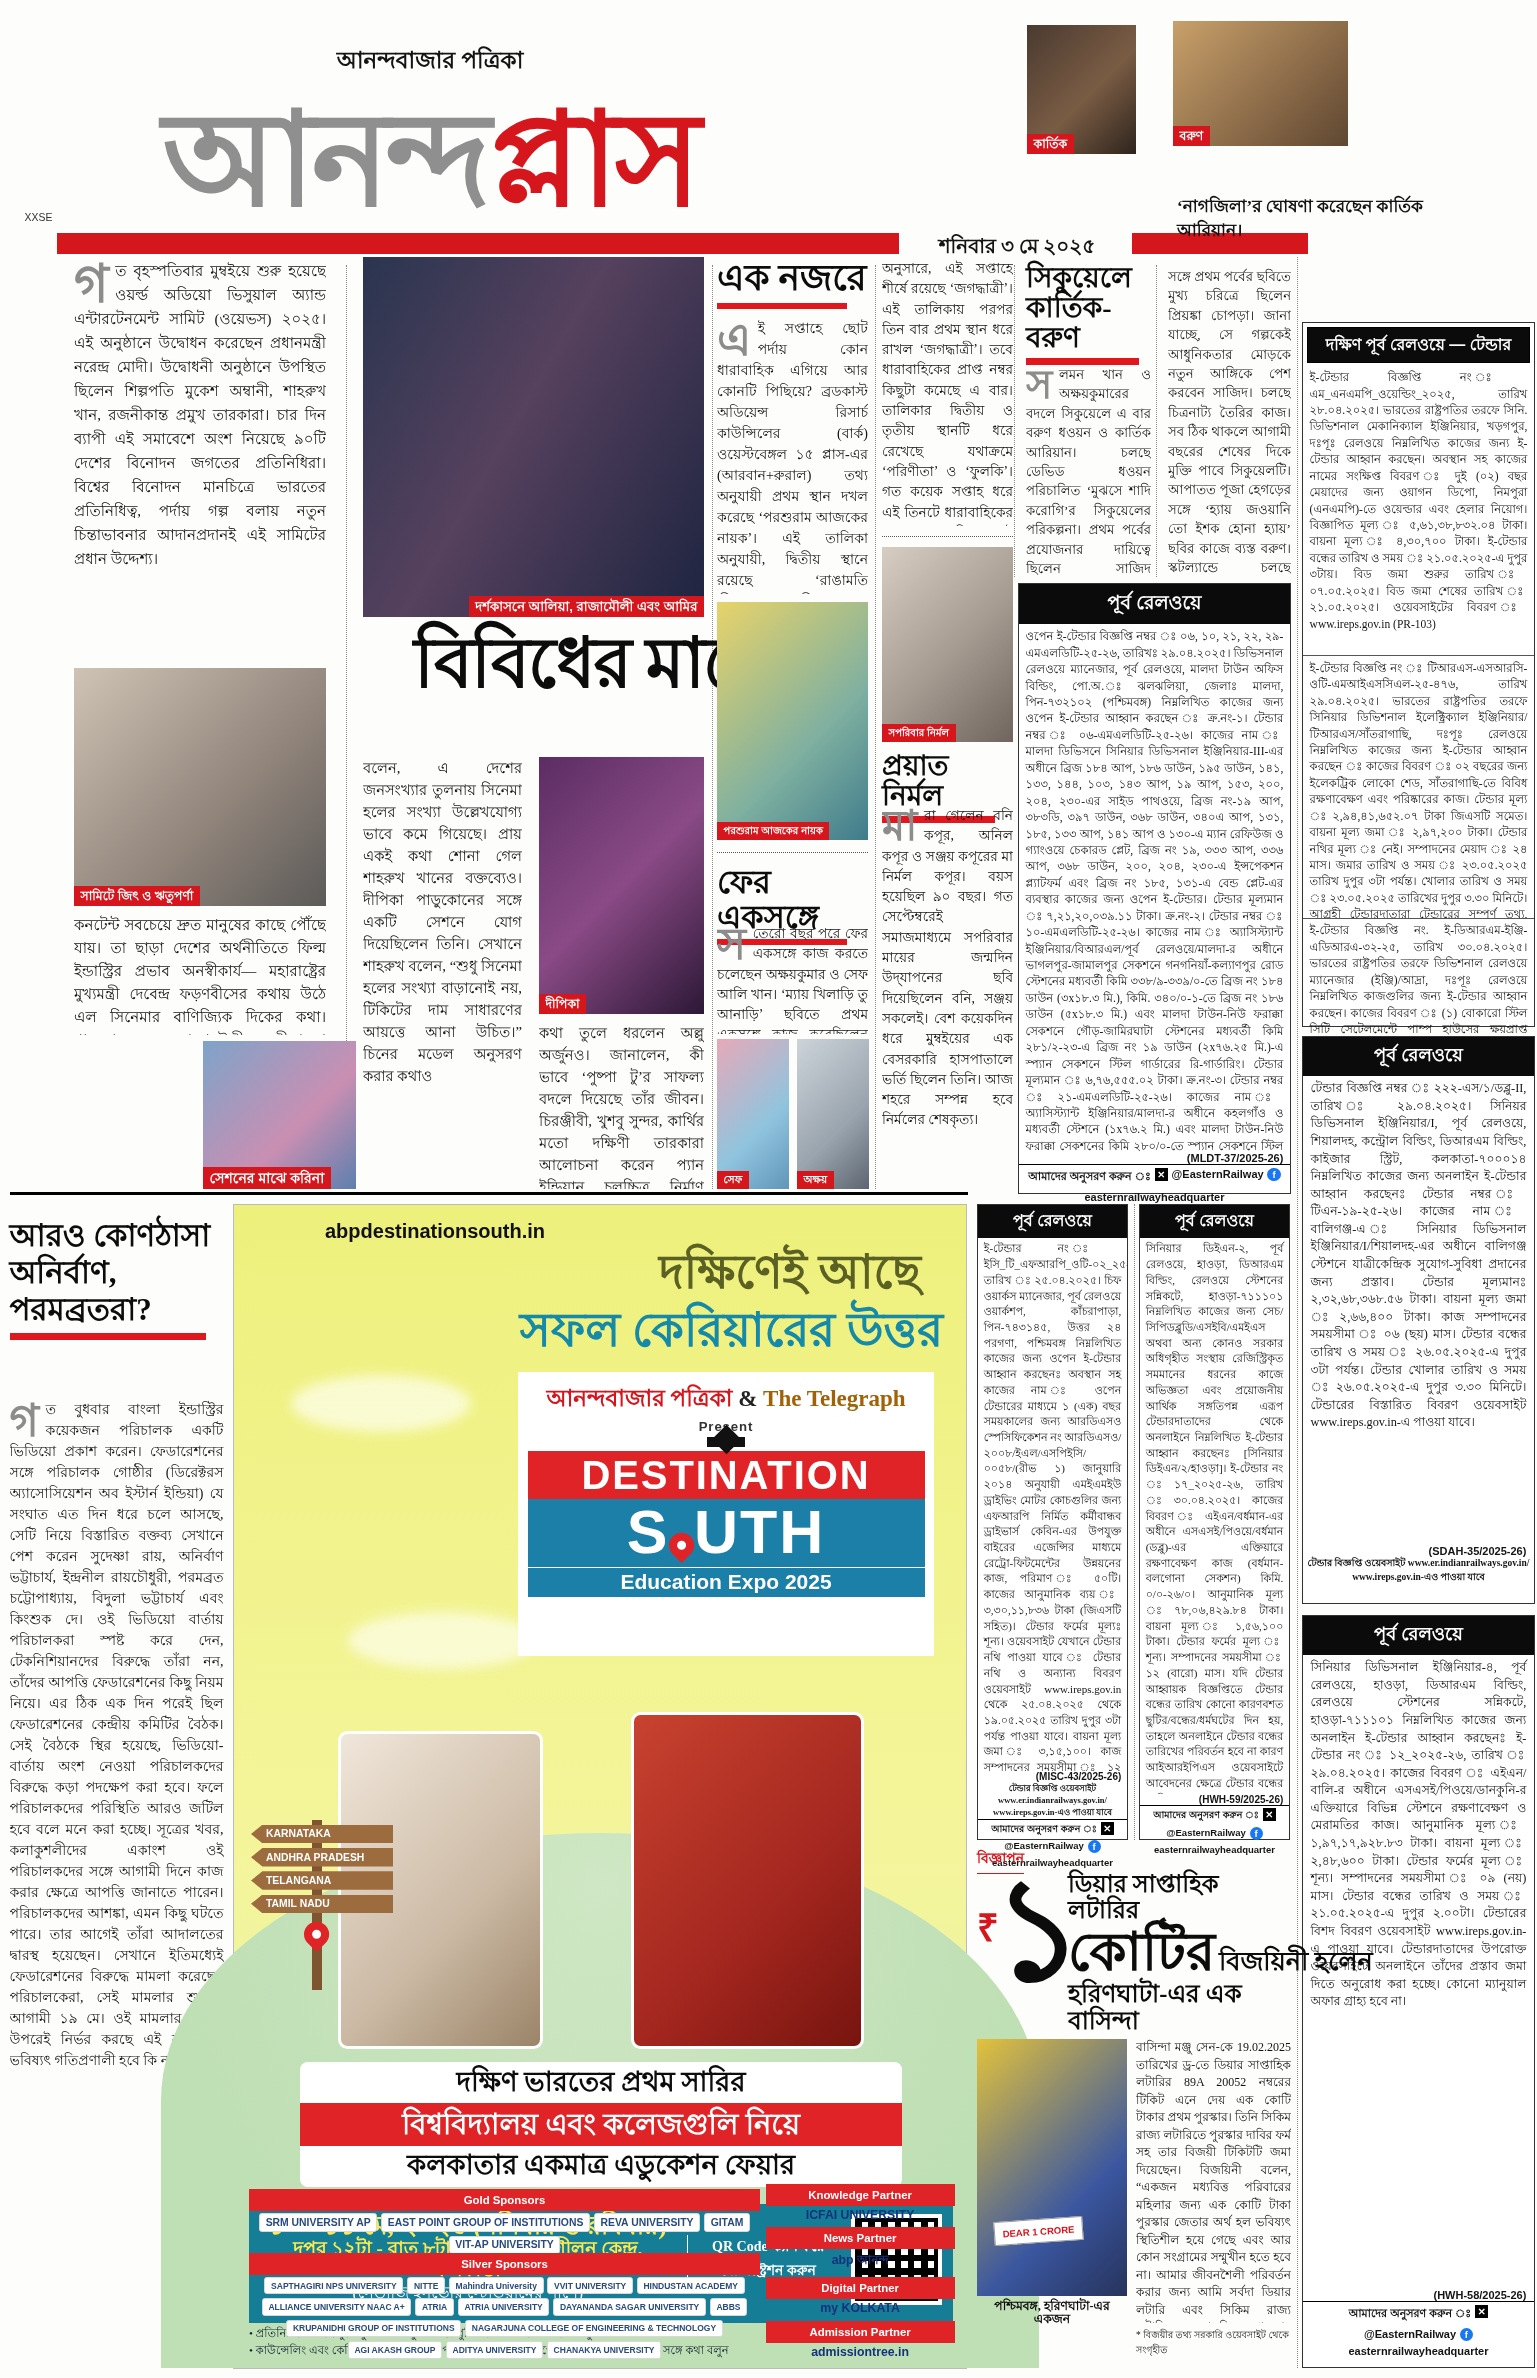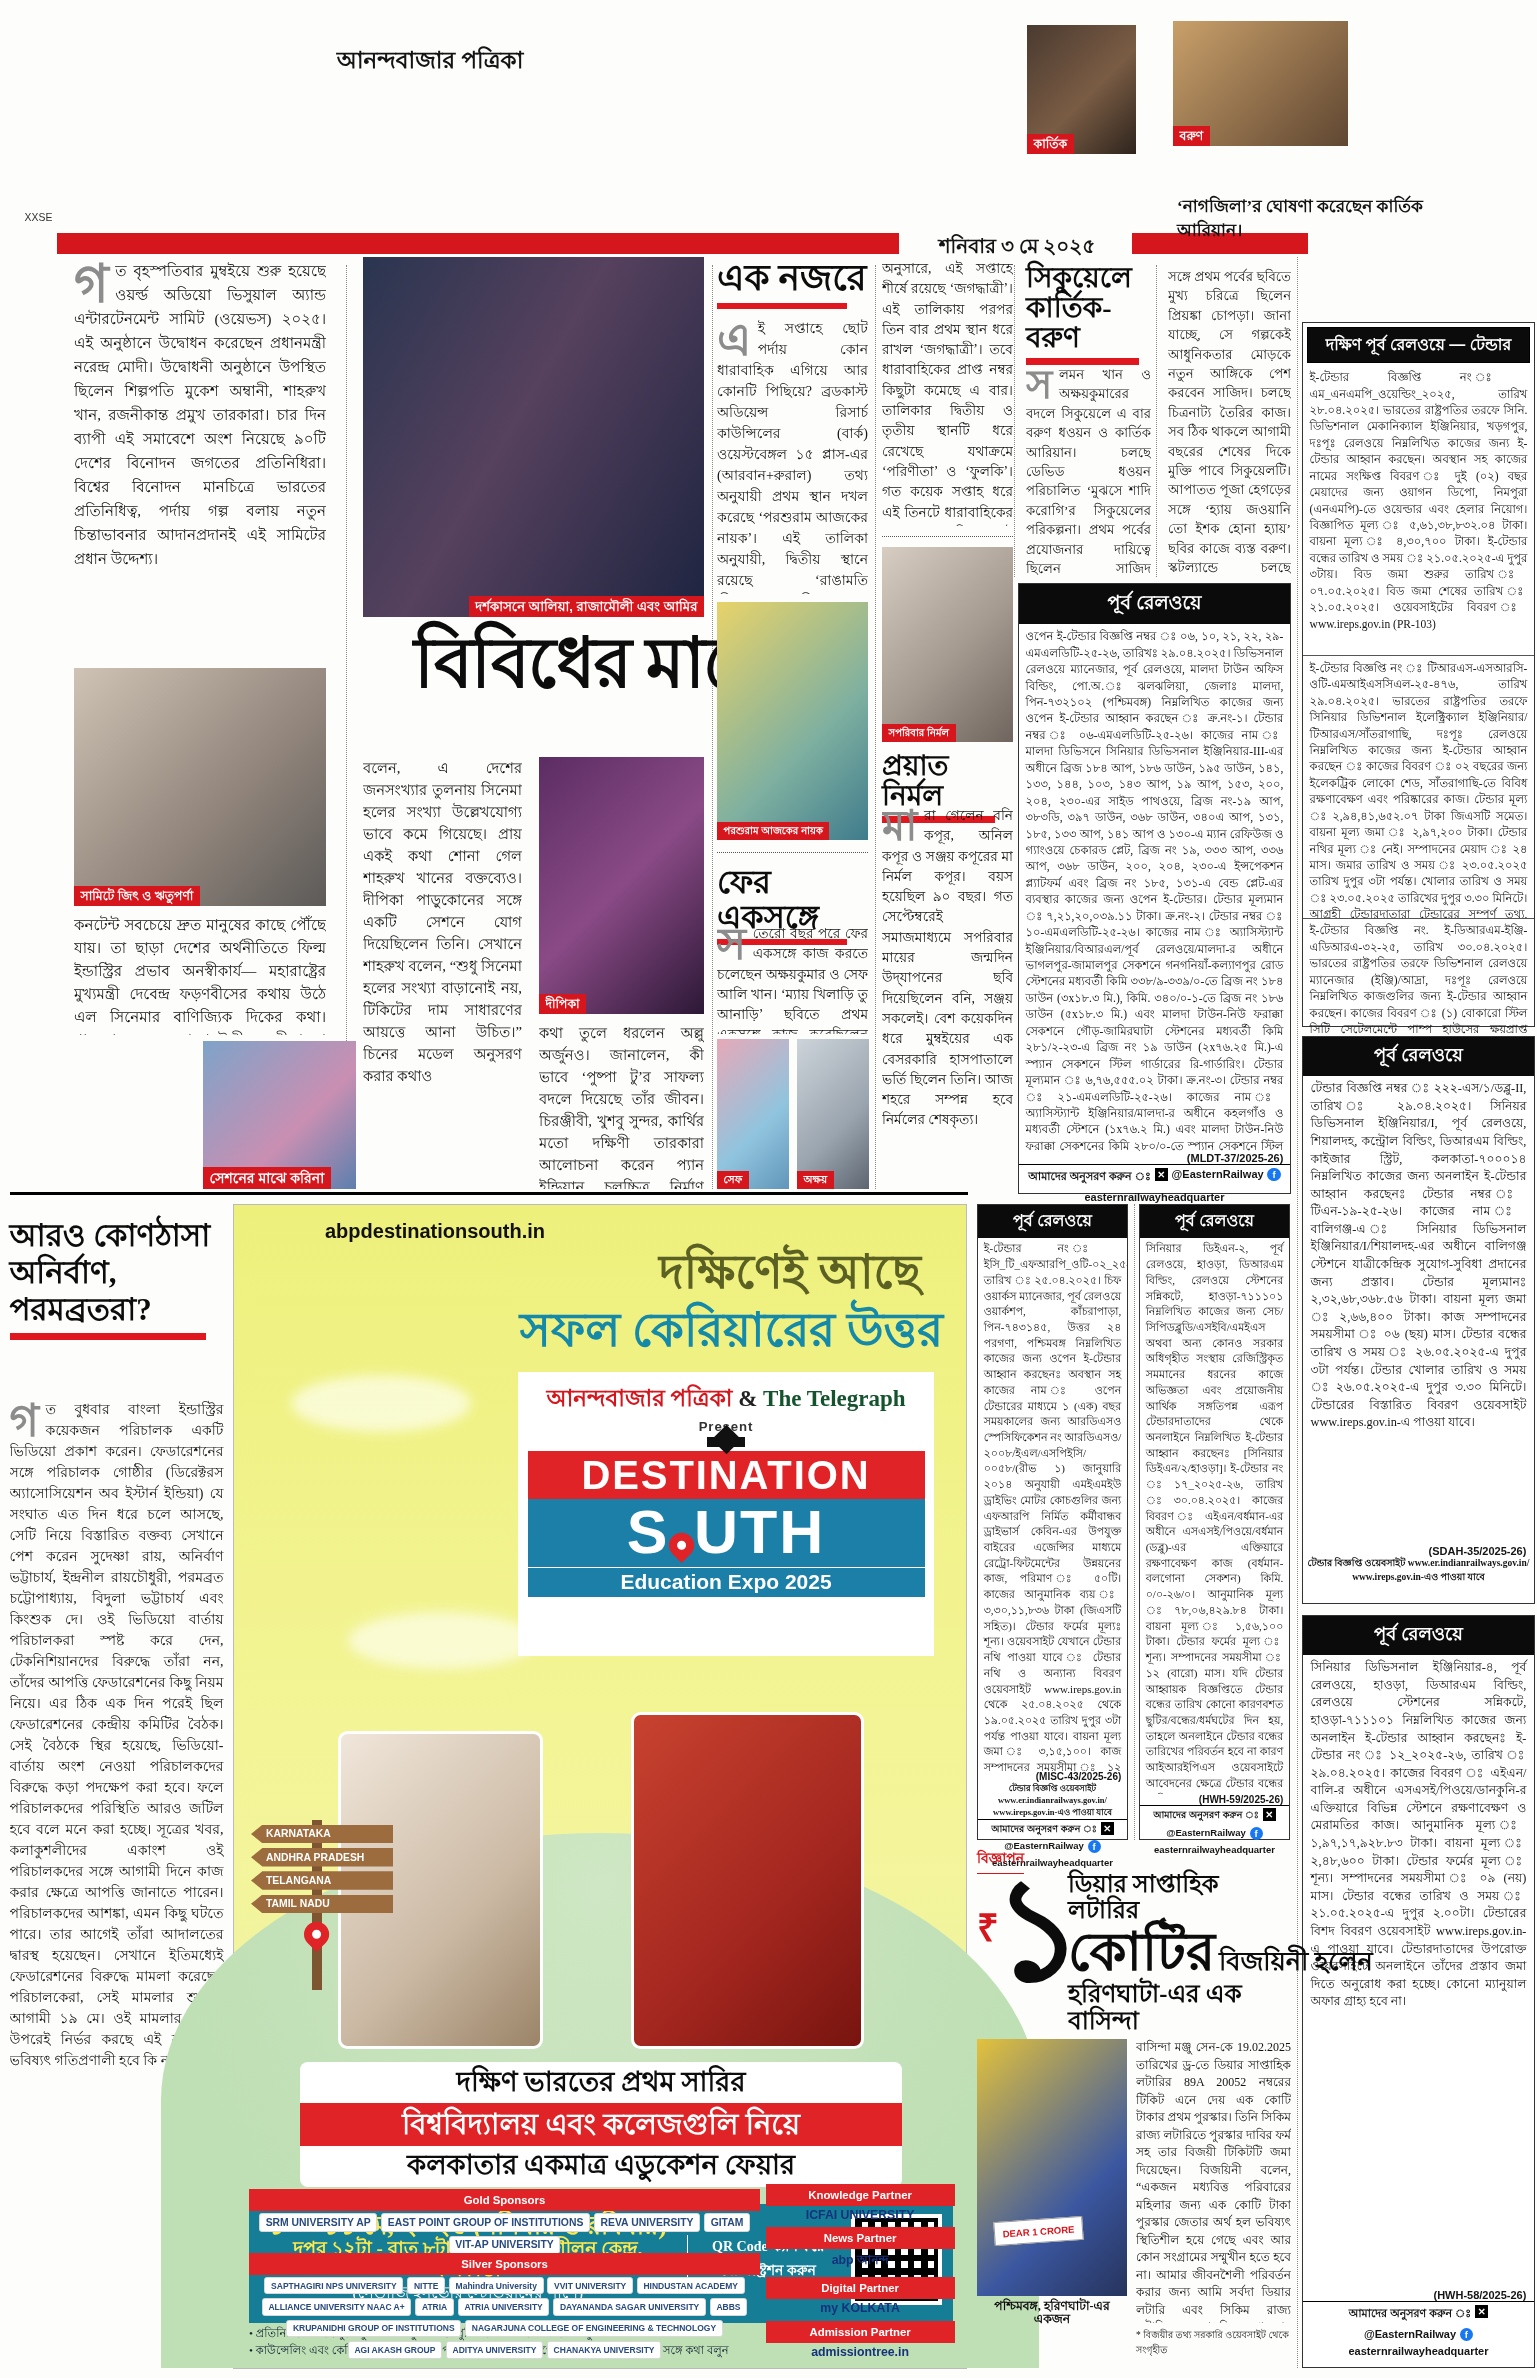--- a/index.html
+++ b/index.html
@@ -65,20 +65,24 @@
            text-align:center; font-size:11.4px; padding:5px 0; margin-top:3.8px; }
   .pname { text-align:center; font-family:"Liberation Sans",sans-serif; font-weight:bold; font-size:12.3px;
            color:#16327c; padding:1.9px 0; }
 </style>
 </head>
 <body>
 
 <div class="page">
 
   <div class="a sans" style="left:132px; top:42px; width:596px; text-align:center; font-size:23px; font-weight:bold;">আনন্দবাজার পত্রিকা</div>
+  <div class="a" style="left:132px; top:59px; width:596px; text-align:center; white-space:nowrap;">
+    <span style="font-size:131px; font-weight:900; color:#8f8f8f; letter-spacing:-3.8px;">আনন্দ</span>
+    <span style="font-size:131px; font-weight:900; color:#d6161d; letter-spacing:-3.8px;">প্লাস</span>
+  </div>
   <div class="a sans" style="left:24.6px; top:212px; font-size:10.4px; color:#333;">XXSE</div>
 
   <div class="a" style="left:57px; top:233px; width:842px; height:21px; background:#d6161d;"></div>
   <div class="a" style="left:907px; top:231px; width:220px; text-align:center; font-weight:bold; font-size:20px;">শনিবার ৩ মে ২০২৫</div>
   <div class="a" style="left:1132px; top:233px; width:176px; height:21px; background:#d6161d;"></div>
 
   <div class="photo ph-j" style="left:1027px; top:24.6px; width:109px; height:129px;">
     <span class="chip">কার্তিক</span>
   </div>
   <div class="photo ph-k" style="left:1173px; top:21px; width:175px; height:125px;">
@@ -222,21 +226,21 @@
     <div class="cloud" style="left:114px; top:407px; width:189px; height:57px;"></div>
 
     <div class="a sans" style="left:91px; top:15px; font-size:20px; font-weight:bold; color:#111;">abpdestinationsouth.in</div>
     <div class="a sh" style="right:45px; top:42px; width:397px; text-align:right; font-size:47px; color:#5b6023;">দক্ষিণেই আছে</div>
     <div class="a sh" style="right:23px; top:100px; width:492px; text-align:right; font-size:47px; color:#1589a8;">সফল কেরিয়ারের উত্তর</div>
 
     <div class="a" style="left:284px; top:167px; width:416px; height:284px; background:#fff; padding:7.6px 9.5px; box-sizing:border-box; text-align:center;">
       <div style="font-size:23px; font-weight:bold;">
         <span style="color:#d6161d;">আনন্দবাজার পত্রিকা</span>
         <span style="color:#222;">&amp;</span>
-        <span style="color:#14532d;">The Telegraph</span>
+        <span style="color:#a16207;">The Telegraph</span>
       </div>
       <div class="sans" style="font-size:13.2px; font-weight:bold; color:#333; letter-spacing:0.9px;">Present</div>
       <div style="width:38px; height:9.5px; background:#111; margin:3.8px auto 0; position:relative;">
         <span style="position:absolute; left:8.5px; top:-8.5px; width:21px; height:21px; background:#111; transform:rotate(45deg); display:block;"></span>
       </div>
       <div class="sans" style="background:#e02327; color:#fff; font-weight:bold; font-size:40px; letter-spacing:1.9px; margin-top:3.8px; padding:1.9px 0;">DESTINATION</div>
       <div class="sans" style="background:#1b7fa8; color:#fff; font-weight:bold; font-size:61px; letter-spacing:1.9px; line-height:1.1;">
         <span>S</span><span class="pin"></span><span>UTH</span>
       </div>
       <div class="sans" style="background:#1b7fa8; color:#fff; font-weight:bold; font-size:21px; padding:2.8px 0; border-top:1.9px solid #fff;">Education Expo 2025</div>

